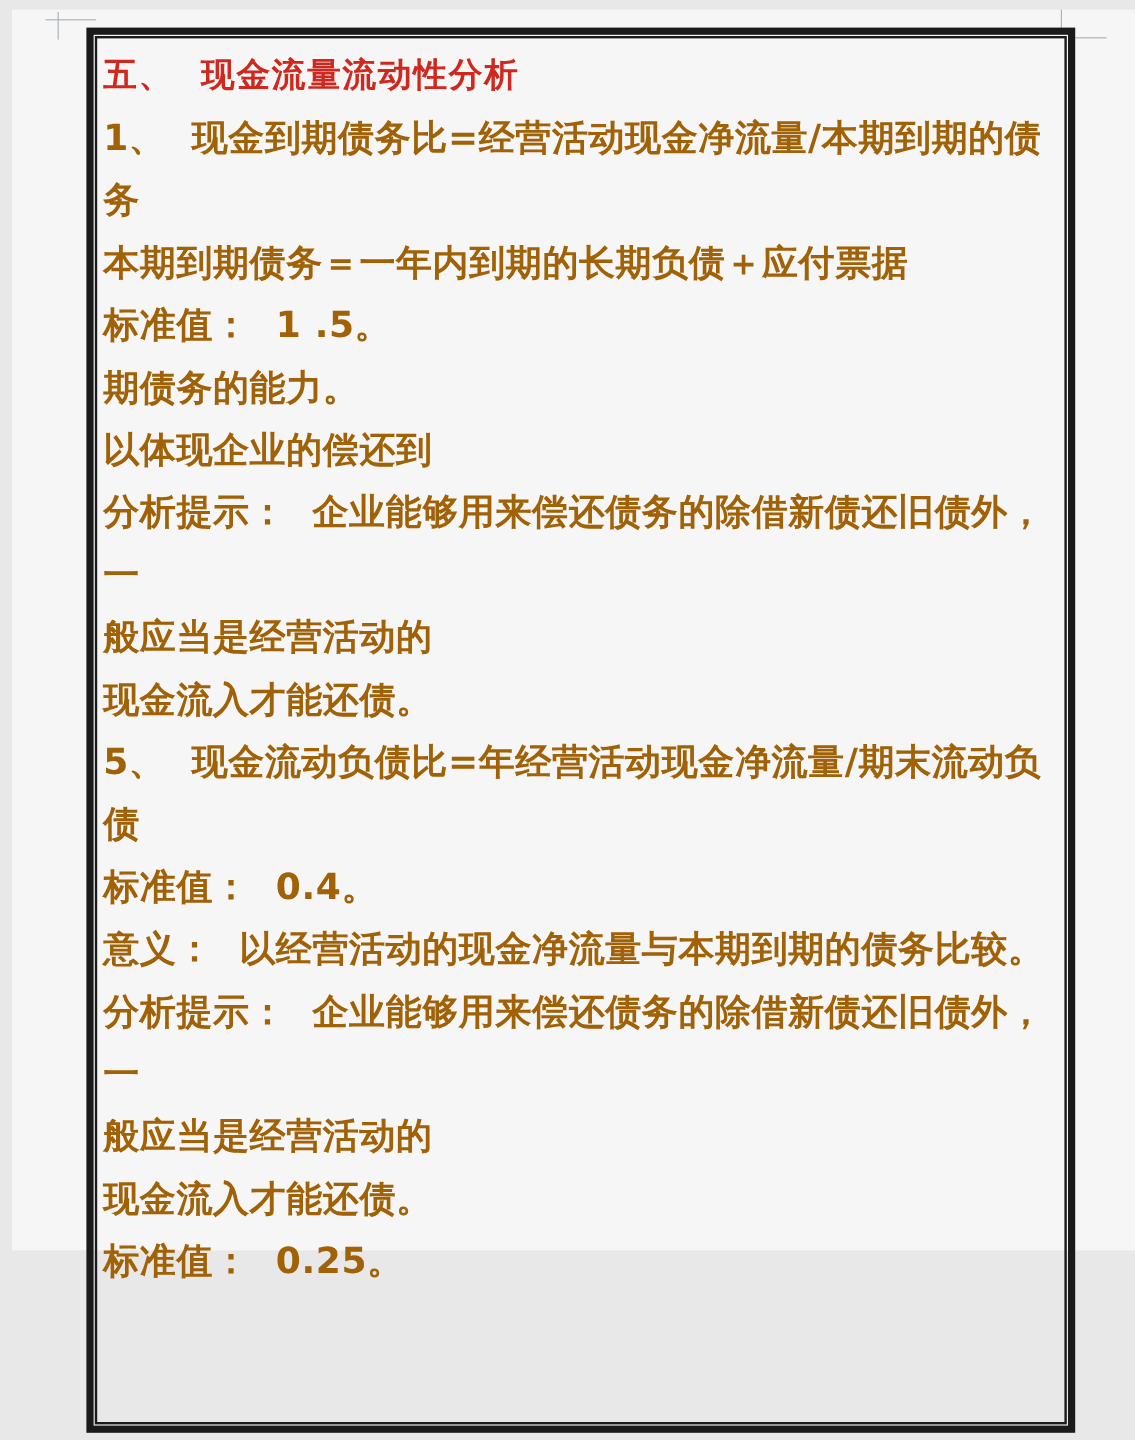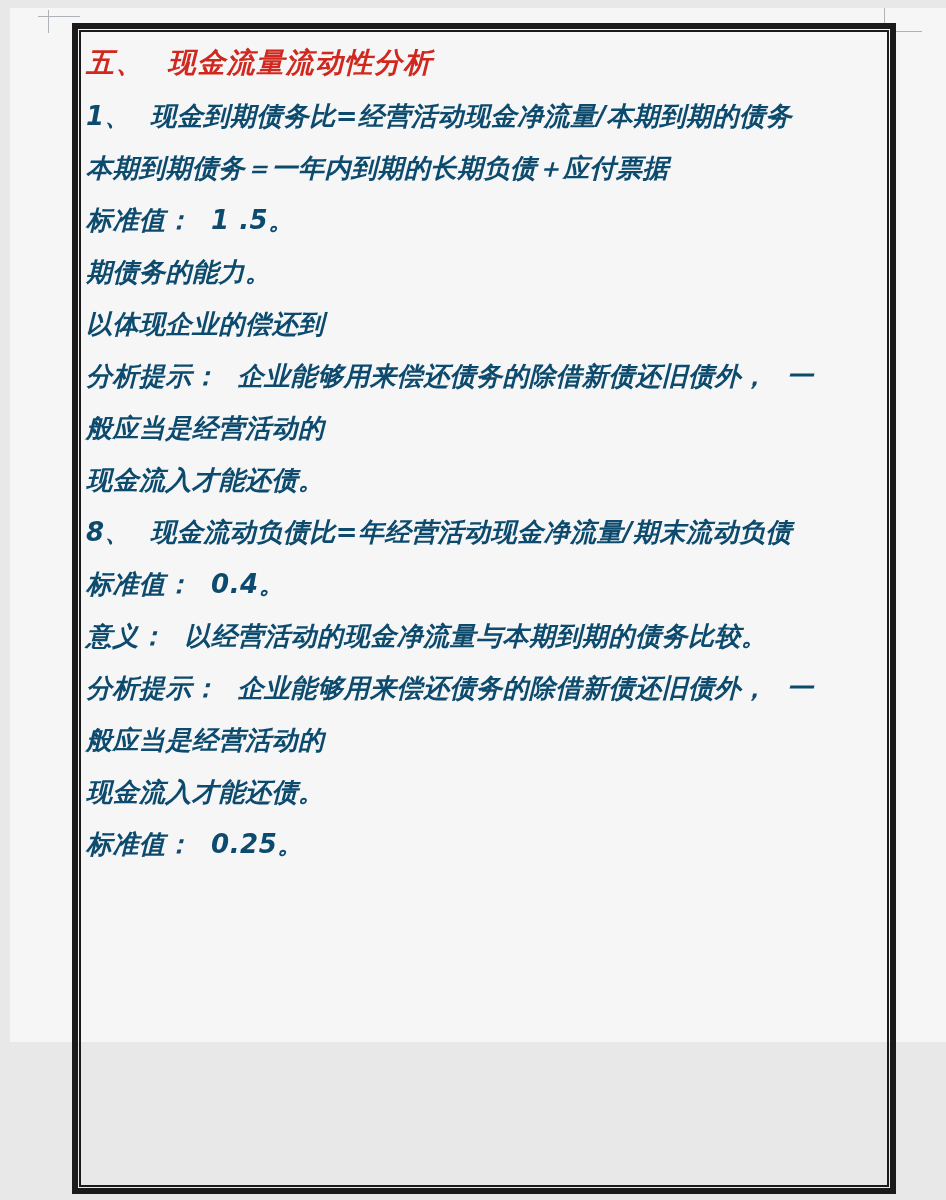--- a/index.html
+++ b/index.html
@@ -8,21 +8,20 @@
     width:946px;height:1200px;
     background:#e8e8e8;
     font-family:"DejaVu Sans",sans-serif;
     overflow:hidden;
   }
   .page{
     position:absolute;
     left:10px;top:8px;
     width:936px;height:1034px;
     background:#f6f6f6;
-    font-style:italic;
   }
   .boundary-mark{
     position:absolute;
     background:#adb3b9;
   }
   .m-tl-v{left:38px;top:2px;width:1px;height:23px;}
   .m-tl-h{left:28px;top:8px;width:42px;height:1px;}
   .m-tr-v{left:874px;top:0px;width:1px;height:16px;}
   .m-tr-h{left:886px;top:23px;width:26px;height:1px;}
   .textbox{
@@ -35,22 +34,22 @@
   .textbox-inner{
     position:absolute;
     inset:1px;
     border:2px solid #1a1a1a;
     padding:3px 2px 0 5px;
     overflow:hidden;
   }
   .line{
     white-space:pre-wrap;
     font-weight:bold;
-    color:#0c4a6e;
-    font-size:26px;
+    color:#a16207;
+    font-size:30px;
     line-height:52px;
     letter-spacing:0.5px;
   }
   .heading{
     color:#d0281e;
     font-size:28px;
     line-height:55px;
     letter-spacing:1.5px;
   }
 </style>
@@ -69,21 +68,21 @@
       <div class="textbox-inner">
         <div class="line heading">五、  现金流量流动性分析</div>
         <div class="line">1、  现金到期债务比=经营活动现金净流量/本期到期的债务</div>
         <div class="line">本期到期债务＝一年内到期的长期负债＋应付票据</div>
         <div class="line">标准值：  1 .5。</div>
         <div class="line">期债务的能力。</div>
         <div class="line">以体现企业的偿还到</div>
         <div class="line">分析提示：  企业能够用来偿还债务的除借新债还旧债外，  一</div>
         <div class="line">般应当是经营活动的</div>
         <div class="line">现金流入才能还债。</div>
-        <div class="line">8、  现金流动负债比=年经营活动现金净流量/期末流动负债</div>
+        <div class="line">5、  现金流动负债比=年经营活动现金净流量/期末流动负债</div>
         <div class="line">标准值：  0.4。</div>
         <div class="line">意义：  以经营活动的现金净流量与本期到期的债务比较。</div>
         <div class="line">分析提示：  企业能够用来偿还债务的除借新债还旧债外，  一</div>
         <div class="line">般应当是经营活动的</div>
         <div class="line">现金流入才能还债。</div>
         <div class="line">标准值：  0.25。</div>
 
       </div>
     </div>
 

